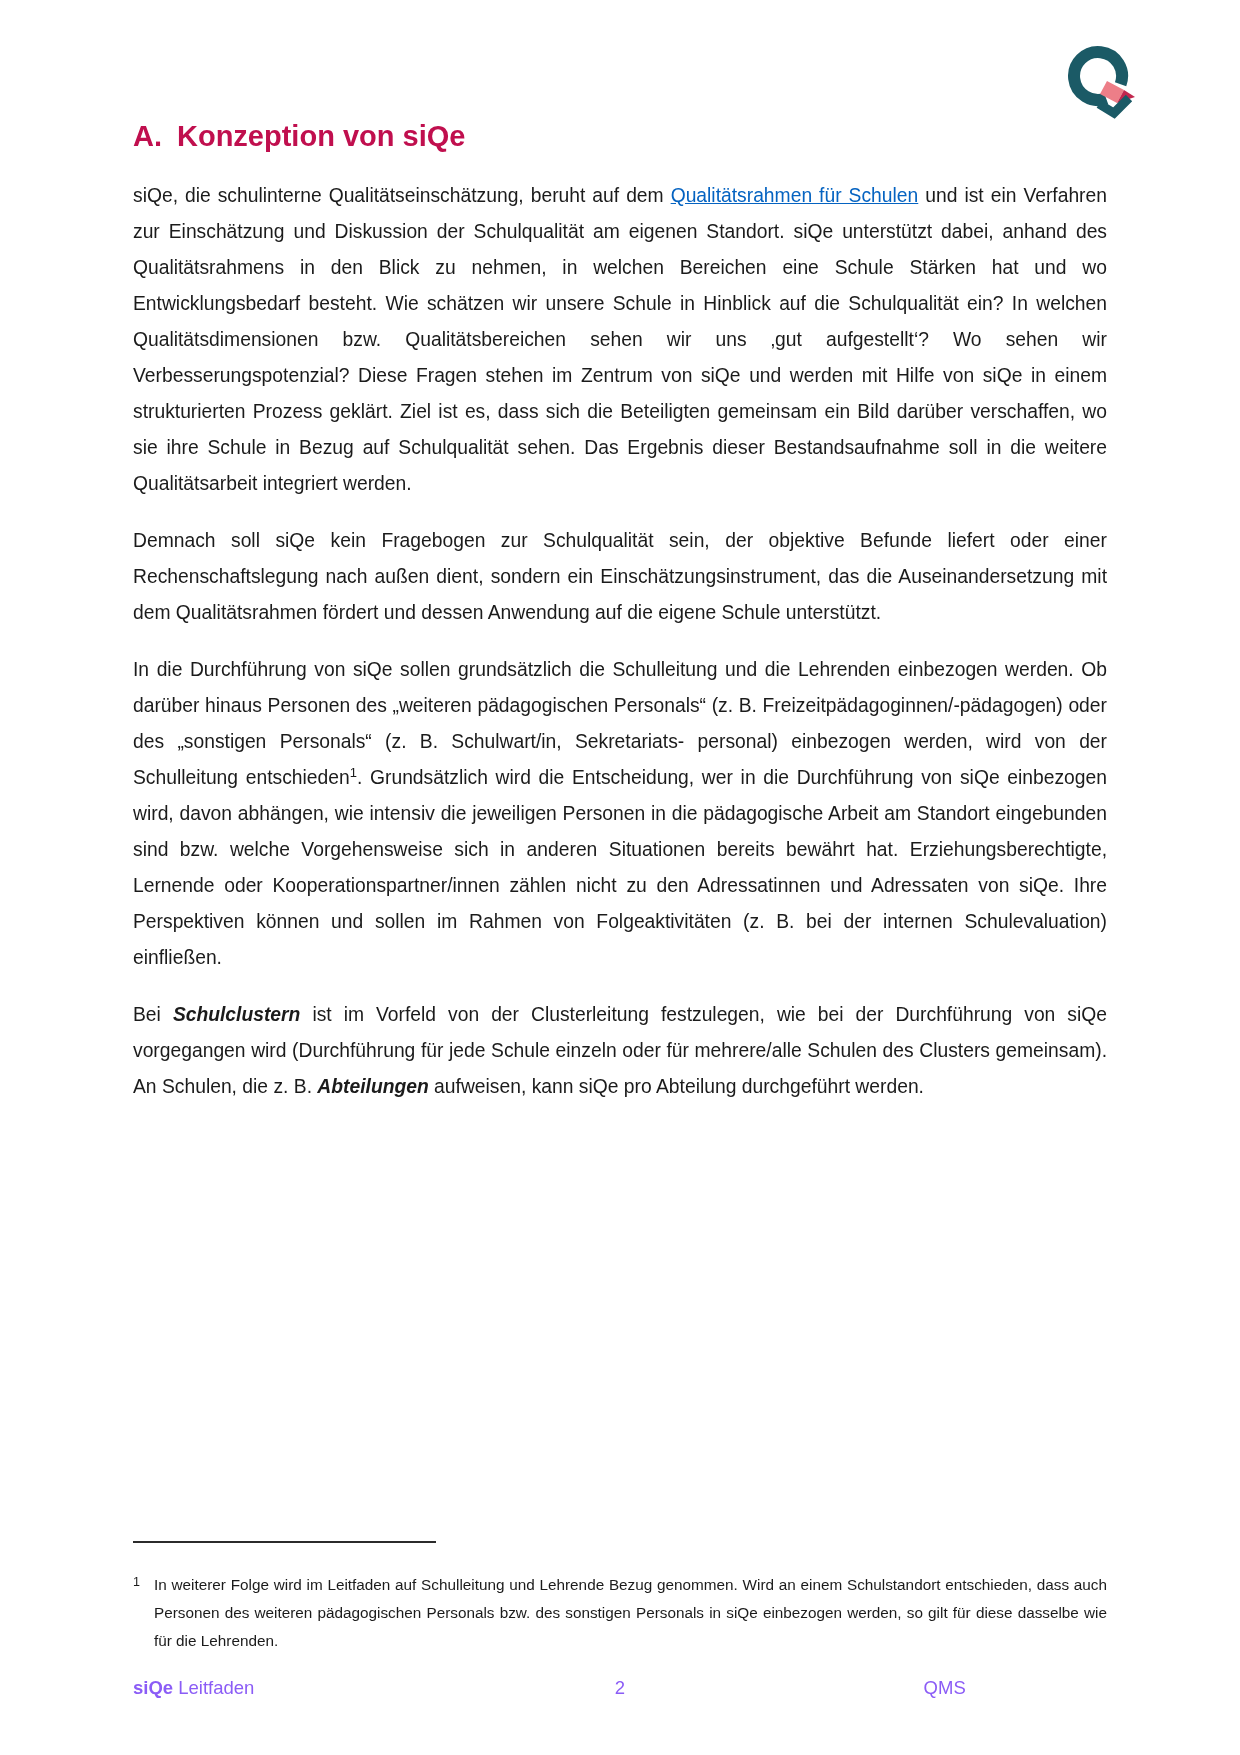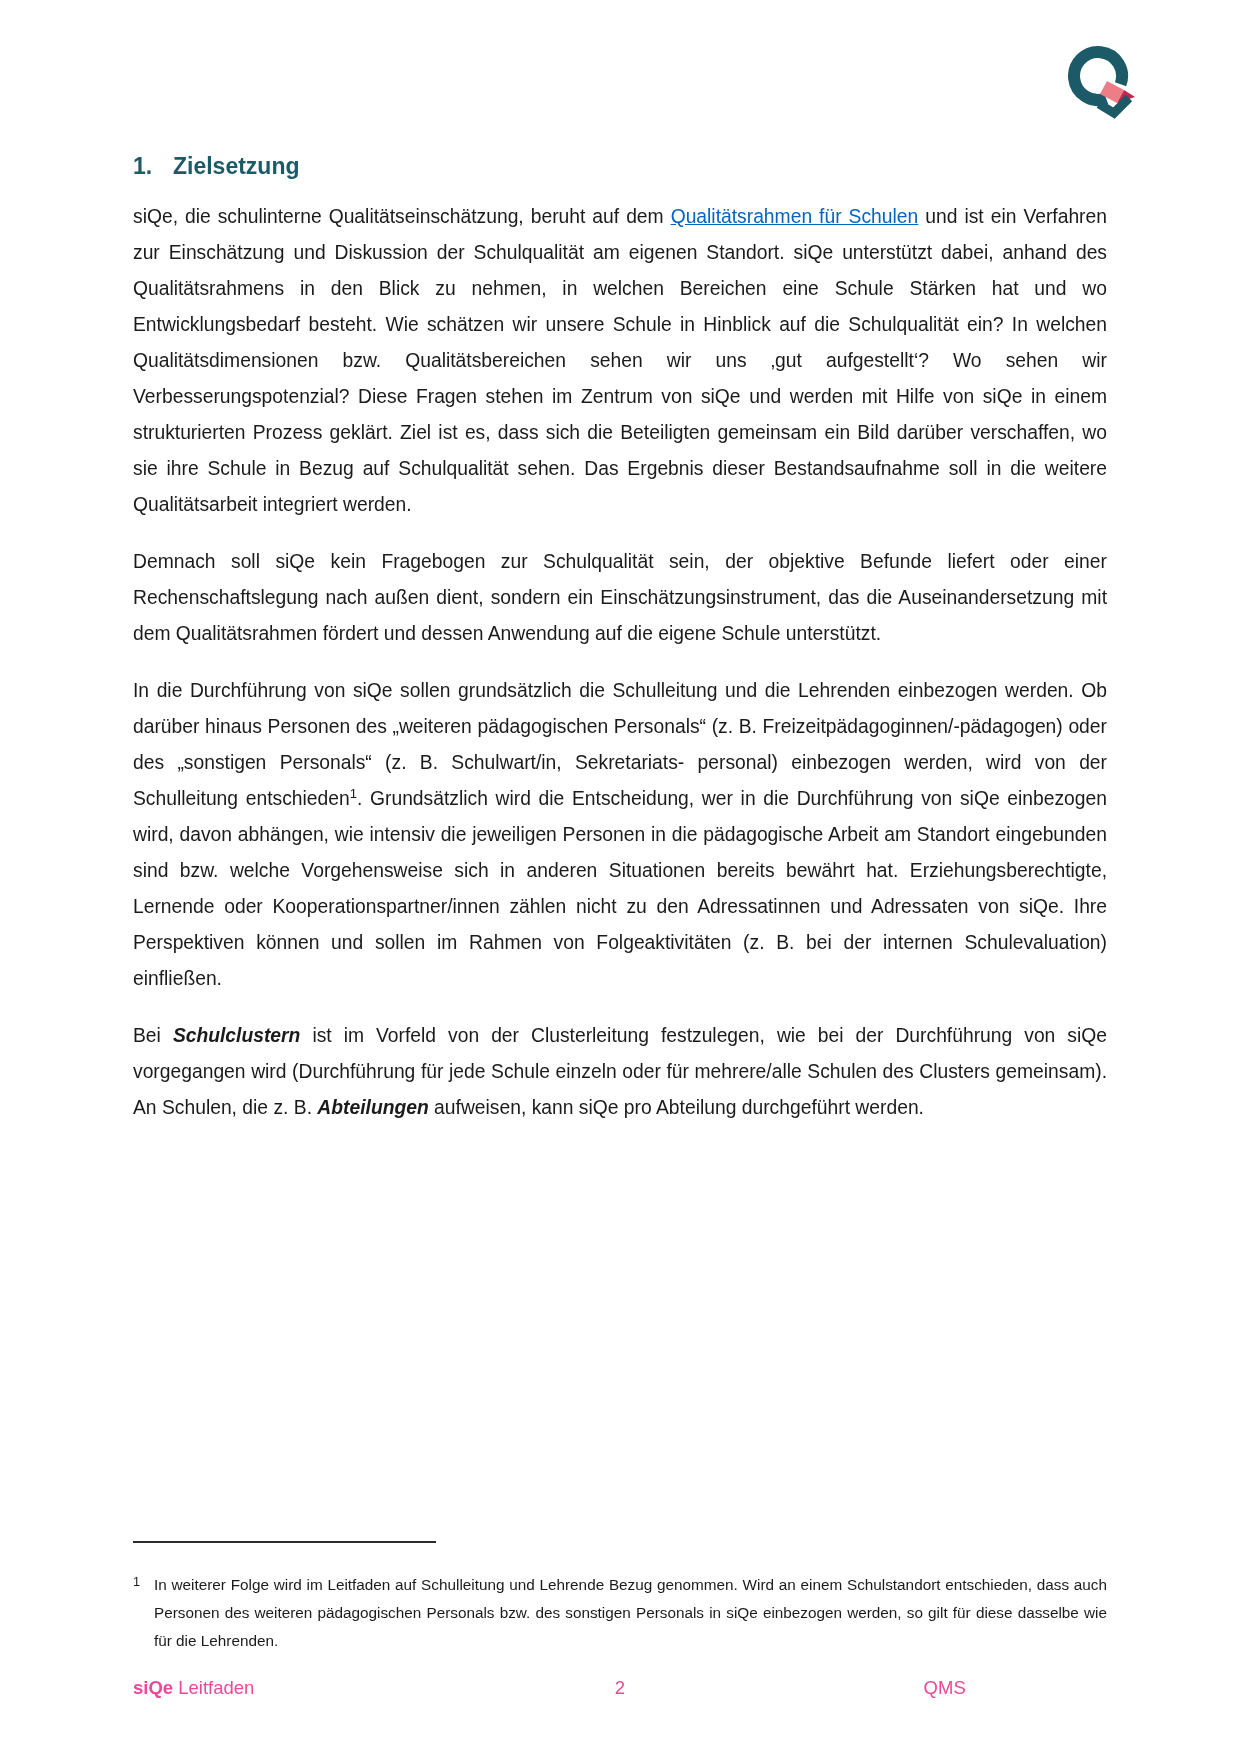--- a/index.html
+++ b/index.html
@@ -30,21 +30,21 @@
   .footnote-area{position:absolute;left:133px;right:133px;bottom:100px;}
   .fn-rule{width:303px;border:none;border-top:2px solid #2b2b2b;margin:0 0 28px 0;}
   .footnote{
     position:relative;padding-left:21px;
     font-size:15.3px;line-height:28px;text-align:justify;color:#1b1b1b;
   }
   .fn-marker{position:absolute;left:0;top:-3px;font-size:12.5px;}
   .footer{
     position:absolute;left:133px;right:133px;bottom:56px;
     display:flex;align-items:baseline;
-    color:#ec4899;font-size:18.5px;
+    color:#8b5cf6;font-size:18.5px;
   }
   .footer .cell{flex:1;}
   .footer .cell.center{text-align:center;}
   .footer .cell.right{text-align:center;}
   .footer .brand-bold{font-weight:bold;}
 </style>
 </head>
 <body>
 
 <div class="page">
@@ -54,21 +54,21 @@
     <path d="M 38.2 54.6 A 24 24 0 1 1 52.6 40.2" fill="none" stroke="#1B5A66" stroke-width="12" stroke-linecap="butt"></path>
 
     <polygon points="39,37 56,46 49,59 32,50" fill="#ED7E88"></polygon>
 
     <polygon points="56,46 67,53 49,59" fill="#C2274E"></polygon>
 
     <path d="M 31 60 L 46 69 L 61 54" fill="none" stroke="#1B5A66" stroke-width="9"></path>
   </svg>
 
   <div class="content" id="doc-content">
-      <div class="h2"><span class="hnum">1.</span><span>Zielsetzung</span></div>
+      <div class="h1"><span class="hnum">A.</span><span>Konzeption von siQe</span></div>
       <p class="para"><span>siQe, die schulinterne Qualitätseinschätzung, beruht auf dem </span><a class="link" href="#">Qualitätsrahmen für Schulen</a><span> und ist ein Verfahren zur Einschätzung und Diskussion der Schulqualität am eigenen Standort. siQe unterstützt dabei, anhand des Qualitätsrahmens in den Blick zu nehmen, in welchen Bereichen eine Schule Stärken hat und wo Entwicklungsbedarf besteht. Wie schätzen wir unsere Schule in Hinblick auf die Schulqualität ein? In welchen Qualitätsdimensionen bzw. Qualitätsbereichen sehen wir uns ‚gut aufgestellt‘? Wo sehen wir Verbesserungspotenzial? Diese Fragen stehen im Zentrum von siQe und werden mit Hilfe von siQe in einem strukturierten Prozess geklärt. Ziel ist es, dass sich die Beteiligten gemeinsam ein Bild darüber verschaffen, wo sie ihre Schule in Bezug auf Schulqualität sehen. Das Ergebnis dieser Bestandsaufnahme soll in die weitere Qualitätsarbeit integriert werden.</span></p>
       <p class="para"><span>Demnach soll siQe kein Fragebogen zur Schulqualität sein, der objektive Befunde liefert oder einer Rechenschaftslegung nach außen dient, sondern ein Einschätzungsinstrument, das die Auseinandersetzung mit dem Qualitätsrahmen fördert und dessen Anwendung auf die eigene Schule unterstützt.</span></p>
       <p class="para"><span>In die Durchführung von siQe sollen grundsätzlich die </span><span class="bold">Schulleitung</span><span> und die </span><span class="bold">Lehrenden</span><span> einbezogen werden. Ob darüber hinaus Personen des „weiteren pädagogischen Personals“ (z. B. Freizeitpädagoginnen/-pädagogen) oder des „sonstigen Personals“ (z. B. Schulwart/in, Sekretariats- personal) einbezogen werden, wird von der Schulleitung entschieden</span><span class="sup">1</span><span>. Grundsätzlich wird die Entscheidung, wer in die Durchführung von siQe einbezogen wird, davon abhängen, wie intensiv die jeweiligen Personen in die pädagogische Arbeit am Standort eingebunden sind bzw. welche Vorgehensweise sich in anderen Situationen bereits bewährt hat. Erziehungsberechtigte, Lernende oder Kooperationspartner/innen zählen </span><span class="bold">nicht</span><span> zu den Adressatinnen und Adressaten von siQe. Ihre Perspektiven können und sollen im Rahmen von Folgeaktivitäten (z. B. bei der internen Schulevaluation) einfließen.</span></p>
       <p class="para"><span>Bei </span><span class="italic">Schulclustern</span><span> ist im Vorfeld von der Clusterleitung festzulegen, wie bei der Durchführung von siQe vorgegangen wird (Durchführung für jede Schule einzeln oder für mehrere/alle Schulen des Clusters gemeinsam). An Schulen, die z. B. </span><span class="italic">Abteilungen</span><span> aufweisen, kann siQe pro Abteilung durchgeführt werden.</span></p>
     </div>
 
   <div class="footnote-area">
     <hr class="fn-rule">
     <div class="footnote">
       <span class="fn-marker">1</span>

